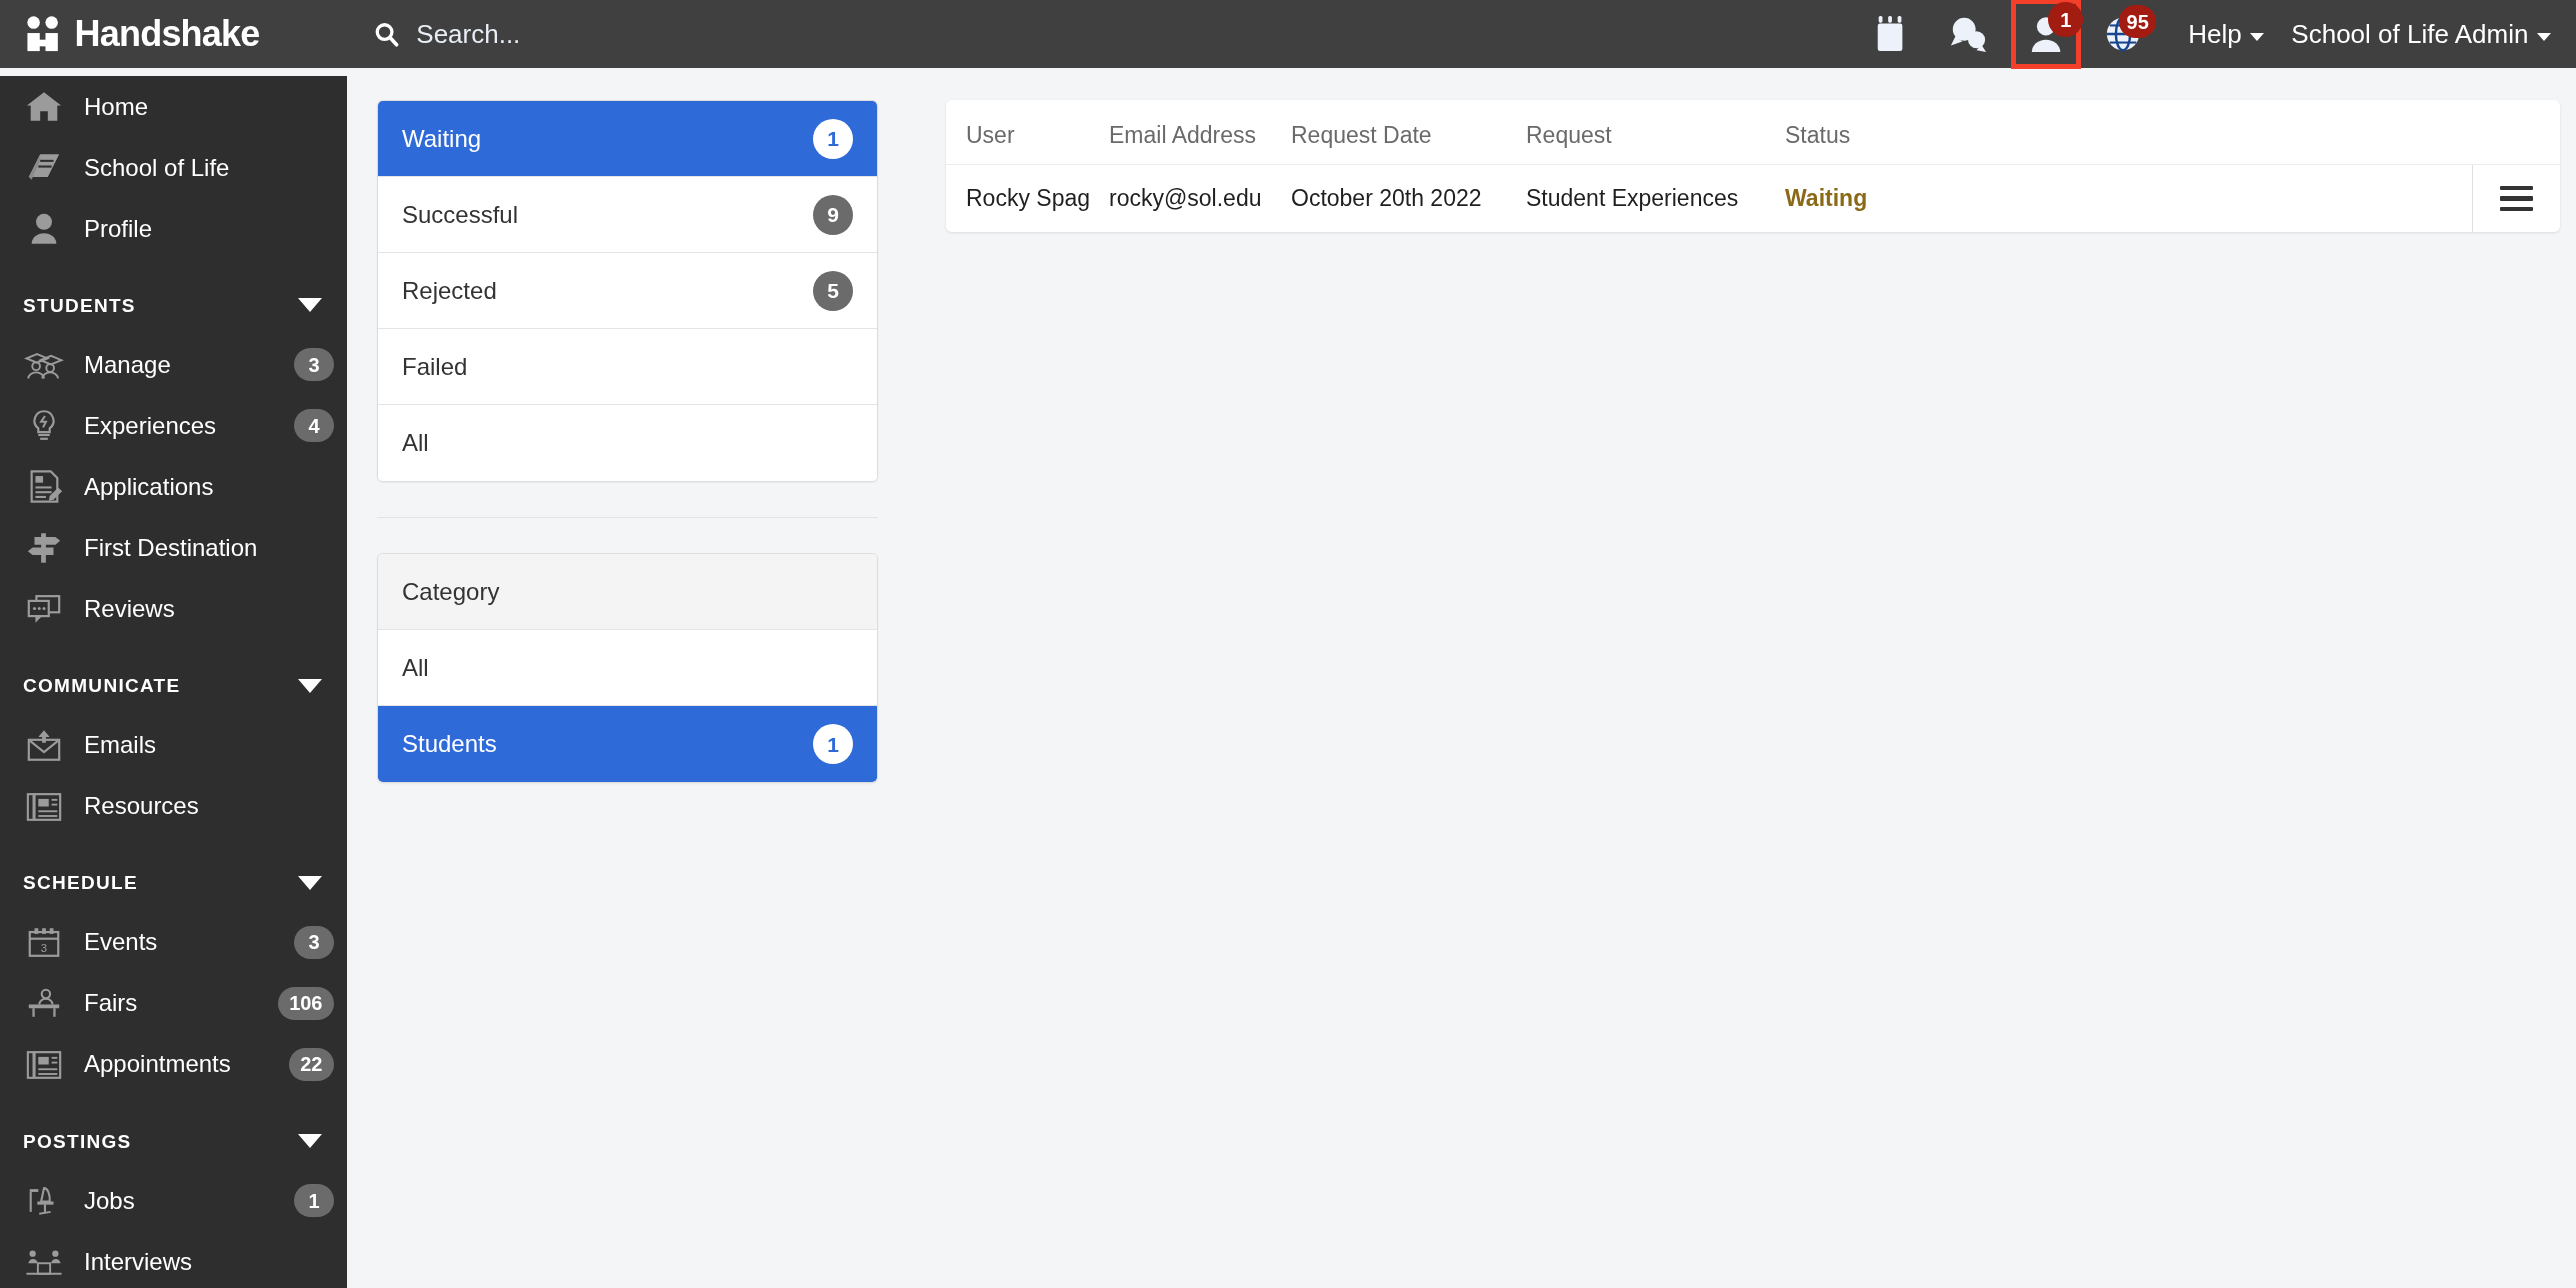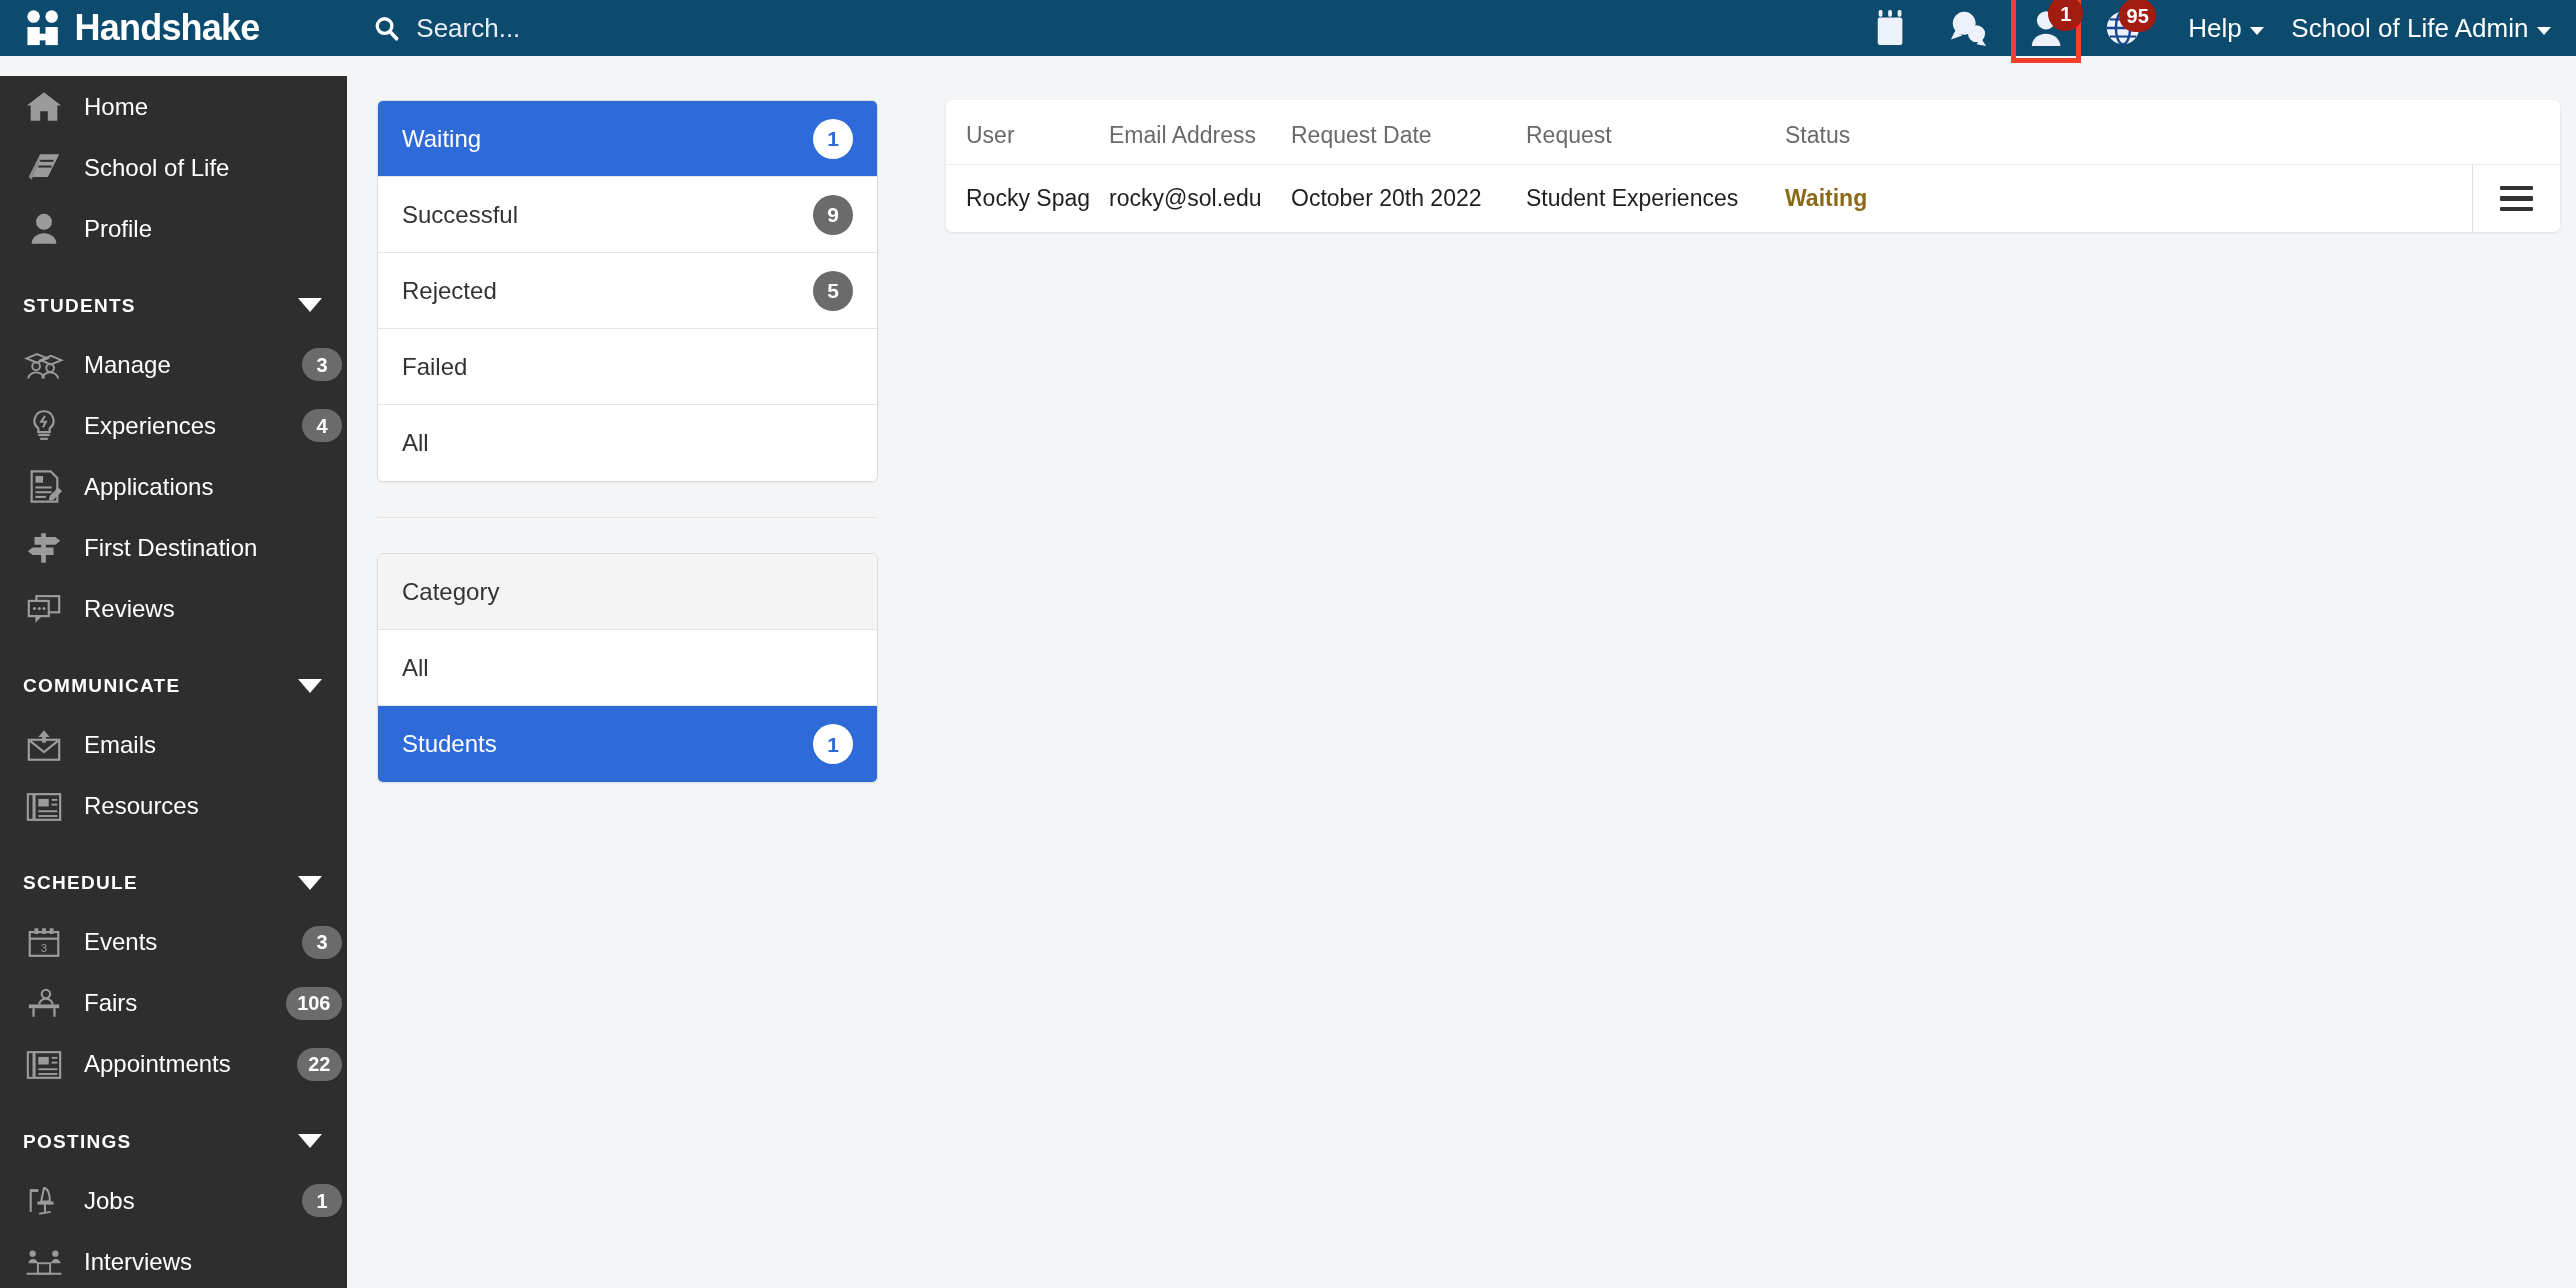--- a/index.html
+++ b/index.html
@@ -10,22 +10,22 @@
     background: #f4f5f6;
     font-family: "Liberation Sans", sans-serif;
     -webkit-font-smoothing: antialiased;
   }
 
   
   #topnav {
     position: absolute;
     top: 0; left: 0;
     width: 2576px;
-    height: 56px;
-    background: #0c4a6e;
+    height: 68px;
+    background: #404040;
     display: flex;
     align-items: center;
   }
   #brand {
     width: 347px;
     height: 76px;
     display: flex;
     align-items: center;
     padding-left: 25px;
     flex: 0 0 347px;
@@ -118,21 +118,21 @@
     width: 347px;
     height: 1213px;
     background: #2e2e2e;
     overflow: hidden;
   }
   .side-item {
     height: 61px;
     display: flex;
     align-items: center;
     padding-left: 23px;
-    padding-right: 5px;
+    padding-right: 13px;
     cursor: pointer;
   }
   .side-icon {
     width: 42px;
     height: 38px;
     flex: 0 0 42px;
     margin-right: 19px;
     display: flex;
     align-items: center;
     justify-content: center;

